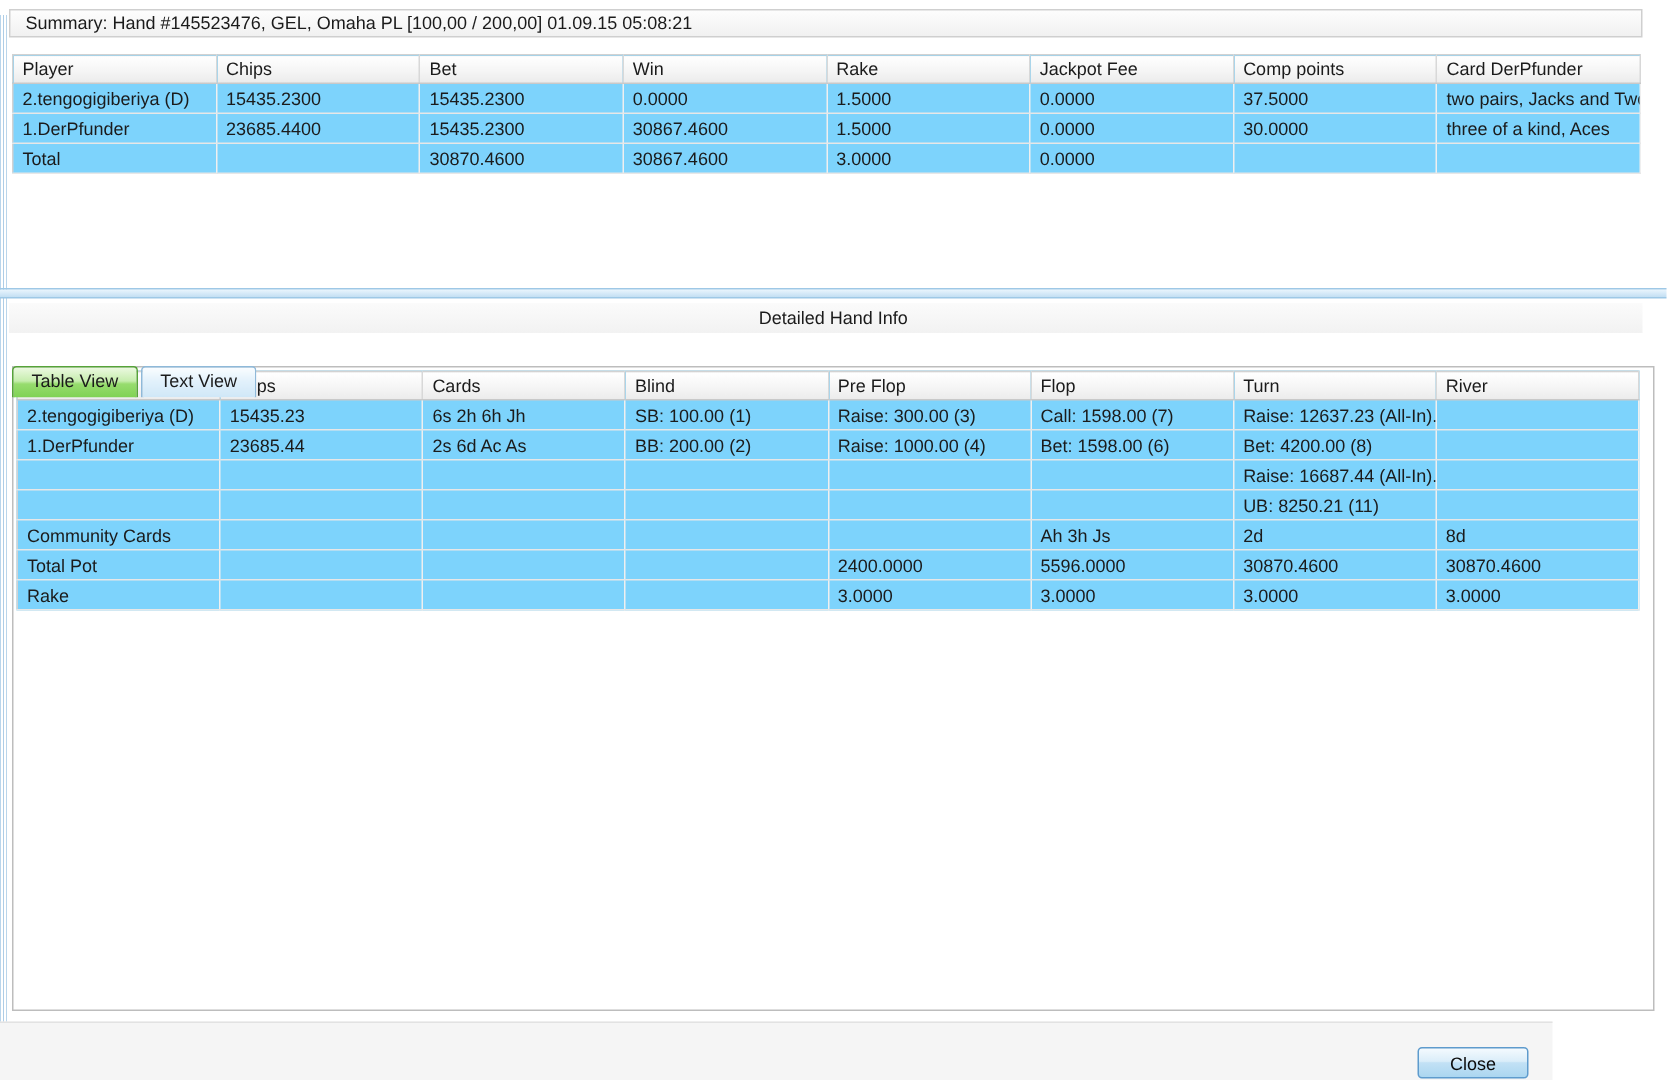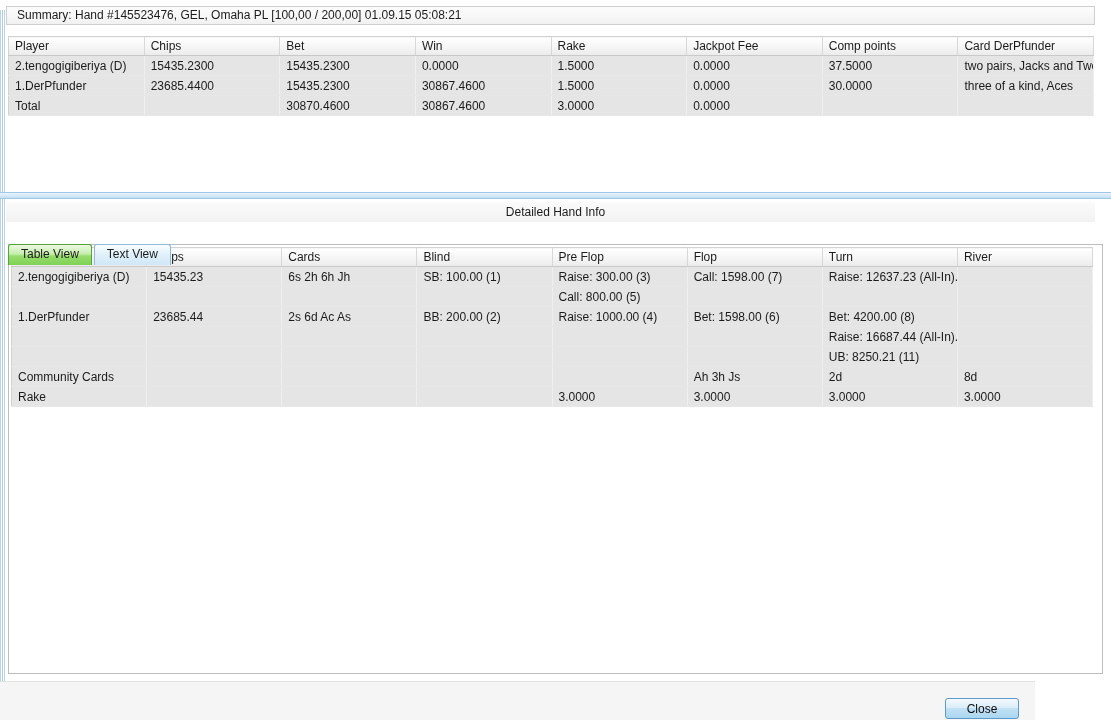--- a/index.html
+++ b/index.html
@@ -26,21 +26,21 @@
     position:absolute; left:6px; top:6px; width:1089px; height:19px;
     line-height:17px; padding-left:10px;
     background:linear-gradient(#fdfdfd,#f1f1f1);
     border:1px solid #cfcfcf;
     white-space:nowrap; overflow:hidden;
   }
 
   
   table.grid {
     border-collapse:collapse; table-layout:fixed;
-    background:#e5e5e5; border:1px solid #d2d2d2;
+    background:#7dd3fc; border:1px solid #d2d2d2;
   }
   table.grid th {
     background:linear-gradient(#ffffff,#f5f5f5 55%,#ebebeb);
     border-right:1px solid #d8d8d8;
     border-bottom:1px solid #c9c9c9;
     font-weight:normal; text-align:left;
     padding:2px 6px; height:19px;
     white-space:nowrap; overflow:hidden;
   }
   table.grid td {
@@ -183,30 +183,20 @@
             <td>2.tengogigiberiya (D)</td>
             <td>15435.23</td>
             <td>6s 2h 6h Jh</td>
             <td>SB: 100.00 (1)</td>
             <td>Raise: 300.00 (3)</td>
             <td>Call: 1598.00 (7)</td>
             <td>Raise: 12637.23 (All-In)...</td>
             <td></td>
           </tr>
           <tr>
-            <td></td>
-            <td></td>
-            <td></td>
-            <td></td>
-            <td>Call: 800.00 (5)</td>
-            <td></td>
-            <td></td>
-            <td></td>
-          </tr>
-          <tr>
             <td>1.DerPfunder</td>
             <td>23685.44</td>
             <td>2s 6d Ac As</td>
             <td>BB: 200.00 (2)</td>
             <td>Raise: 1000.00 (4)</td>
             <td>Bet: 1598.00 (6)</td>
             <td>Bet: 4200.00 (8)</td>
             <td></td>
           </tr>
           <tr>
@@ -233,20 +223,30 @@
             <td>Community Cards</td>
             <td></td>
             <td></td>
             <td></td>
             <td></td>
             <td>Ah 3h Js</td>
             <td>2d</td>
             <td>8d</td>
           </tr>
           <tr>
+            <td>Total Pot</td>
+            <td></td>
+            <td></td>
+            <td></td>
+            <td>2400.0000</td>
+            <td>5596.0000</td>
+            <td>30870.4600</td>
+            <td>30870.4600</td>
+          </tr>
+          <tr>
             <td>Rake</td>
             <td></td>
             <td></td>
             <td></td>
             <td>3.0000</td>
             <td>3.0000</td>
             <td>3.0000</td>
             <td>3.0000</td>
           </tr>
         </tbody>

